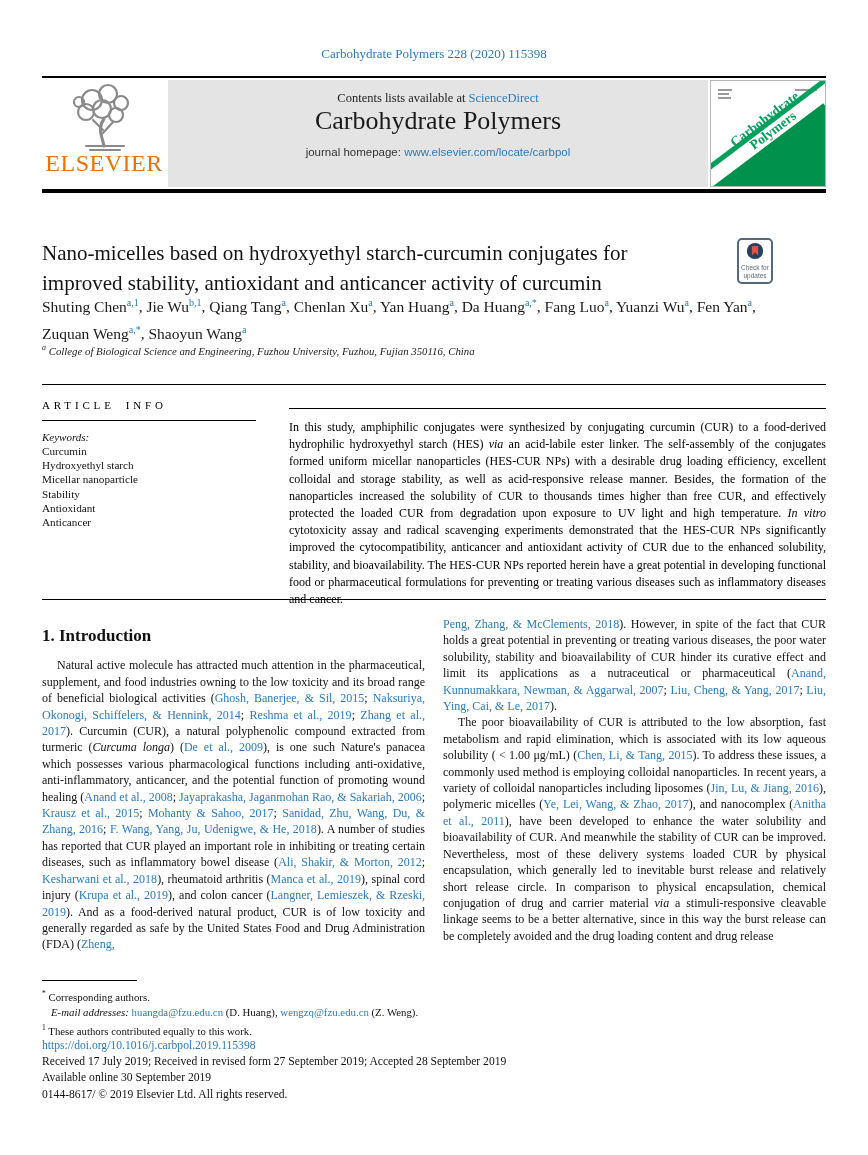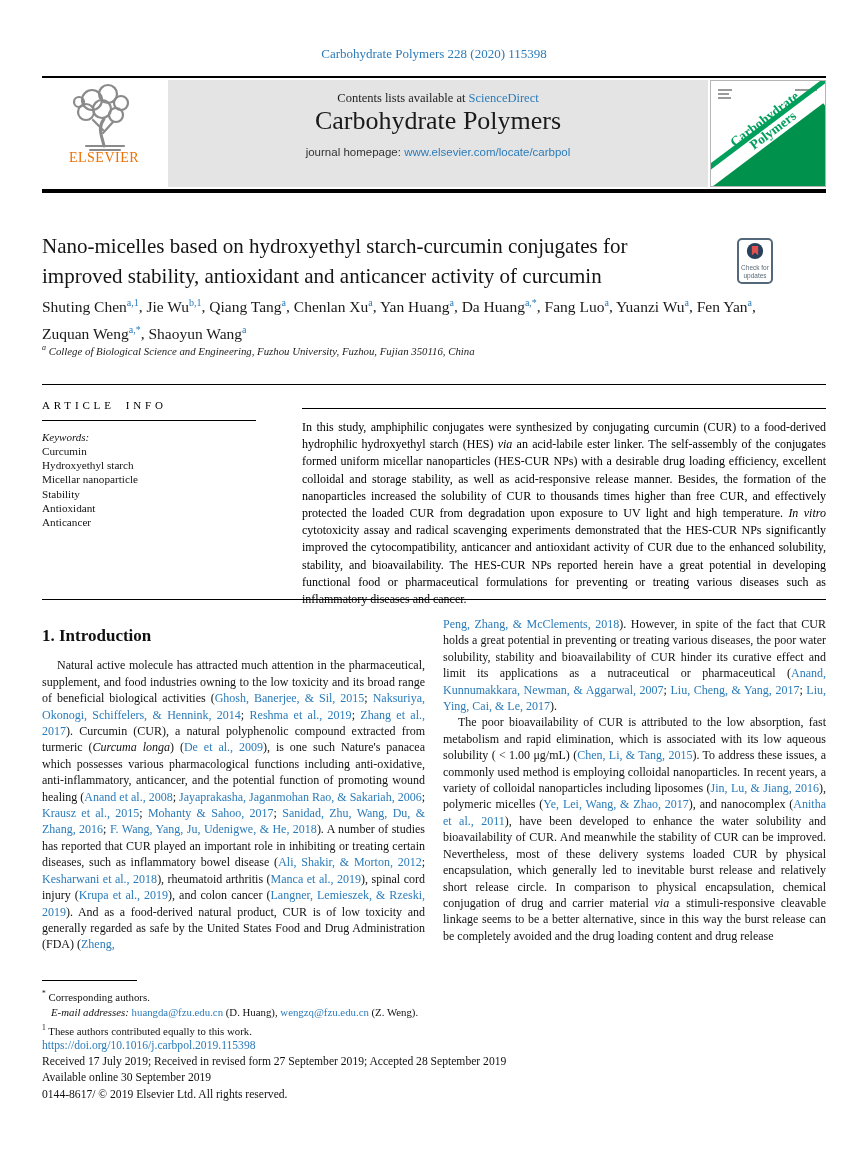--- a/index.html
+++ b/index.html
@@ -24,21 +24,21 @@
   .rule{position:absolute;left:42px;right:42px;background:#000;}
   .rule-top{top:76px;height:1.5px;}
   .rule-thick{top:189px;height:4px;}
   .rule-mid{top:384px;height:1px;}
   .rule-abs-bottom{top:599px;height:1px;}
 
   
   .hdr{position:absolute;top:80px;left:42px;width:784px;height:107px;}
   .logo-wrap{position:absolute;left:0;top:0;width:124px;height:107px;text-align:center;}
   .logo-wrap svg{display:block;margin:0 auto;}
-  .logo-word{font-size:14px;color:var(--orange);letter-spacing:.5px;margin-top:-2px;}
+  .logo-word{font-size:24px;color:var(--orange);letter-spacing:.5px;margin-top:-2px;}
   .graybox{position:absolute;left:126px;top:0;width:540px;height:107px;background:var(--graybox);
     text-align:center;}
   .contents-line{margin-top:11px;font-size:12.5px;color:#222;}
   .contents-line .sd{color:var(--link);}
   .jtitle{font-size:26px;color:#1a1a1a;}
   .homepage{margin-top:10px;font-family:"Liberation Sans",sans-serif;font-size:11.5px;color:#333;}
   .homepage .url{color:var(--link);}
   
   .cover{position:absolute;right:0;top:0;width:116px;height:107px;background:#fff;
     border:1px solid #b5b5b5;overflow:hidden;}
@@ -50,34 +50,34 @@
     transform:rotate(-37deg);color:var(--green);font-size:13.5px;line-height:14px;font-weight:bold;}
   .cover-block{position:absolute;right:-40px;bottom:-42px;width:140px;height:92px;
     background:var(--greendark);transform:rotate(-37deg);}
   .cover-mini{position:absolute;background:#9a9a9a;height:1.5px;}
   .cm1{top:8px;left:7px;width:14px;}
   .cm2{top:12px;left:7px;width:11px;}
   .cm3{top:16px;left:7px;width:13px;}
   .cm4{top:8px;right:8px;width:22px;}
 
   
-  .title{position:absolute;top:231px;left:42px;width:672px;font-size:21px;line-height:30px;color:#141414;}
+  .title{position:absolute;top:238px;left:42px;width:672px;font-size:21px;line-height:30px;color:#141414;}
   .badge{position:absolute;top:238px;left:737px;width:36px;height:46px;border:2px solid #53687a;
     border-radius:5px;background:#fff;text-align:center;padding-top:2px;}
   .badge-text{font-family:"Liberation Sans",sans-serif;font-size:6.5px;line-height:7.5px;color:#5a6b77;}
 
   
   .authors{position:absolute;top:291px;left:42px;width:720px;font-size:15.5px;line-height:23px;color:#1a1a1a;}
   .authors sup{color:var(--link);font-size:10px;}
   .affils{position:absolute;top:341px;left:42px;width:740px;font-size:10.8px;line-height:14px;
     font-style:italic;color:#222;}
   .affils sup{font-size:8px;}
 
   
-  .info-abs{position:absolute;top:399px;left:42px;width:784px;display:flex;gap:46px;}
+  .info-abs{position:absolute;top:399px;left:42px;width:784px;display:flex;gap:33px;}
   .info-col{width:214px;flex:none;}
   .abs-col{flex:1;}
   .sec-head{font-size:11px;letter-spacing:.35em;word-spacing:.4em;color:#000;}
   .head-rule{height:1px;background:#000;margin-top:9px;margin-bottom:10px;}
   .kw-label{font-size:11px;font-style:italic;margin-bottom:1px;}
   .kw-list{font-size:11.2px;line-height:14.2px;}
   .abs-text{font-size:12px;line-height:17.2px;text-align:justify;color:#000;}
 
   
   .bodycols{position:absolute;top:616px;left:42px;width:784px;display:flex;gap:18px;}

